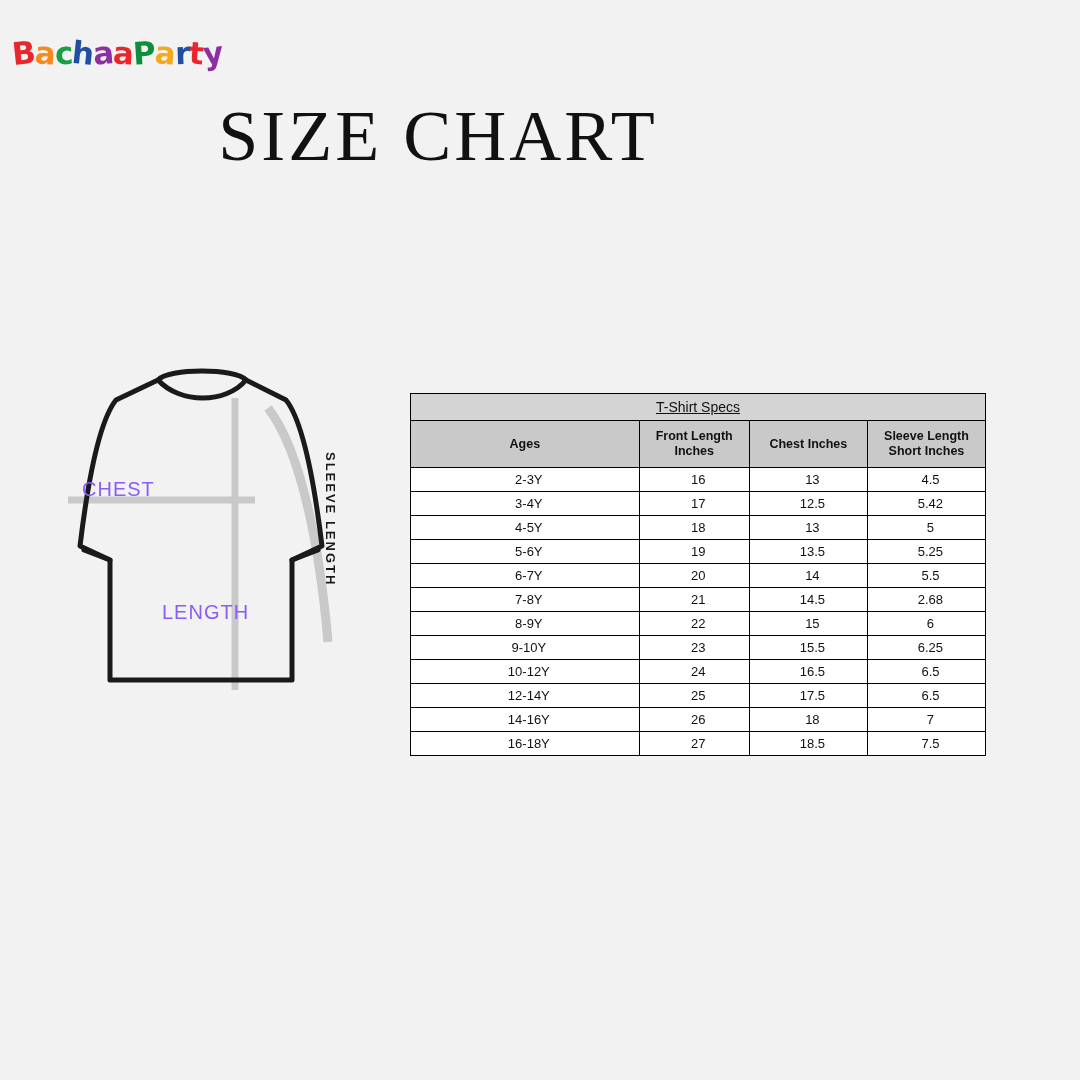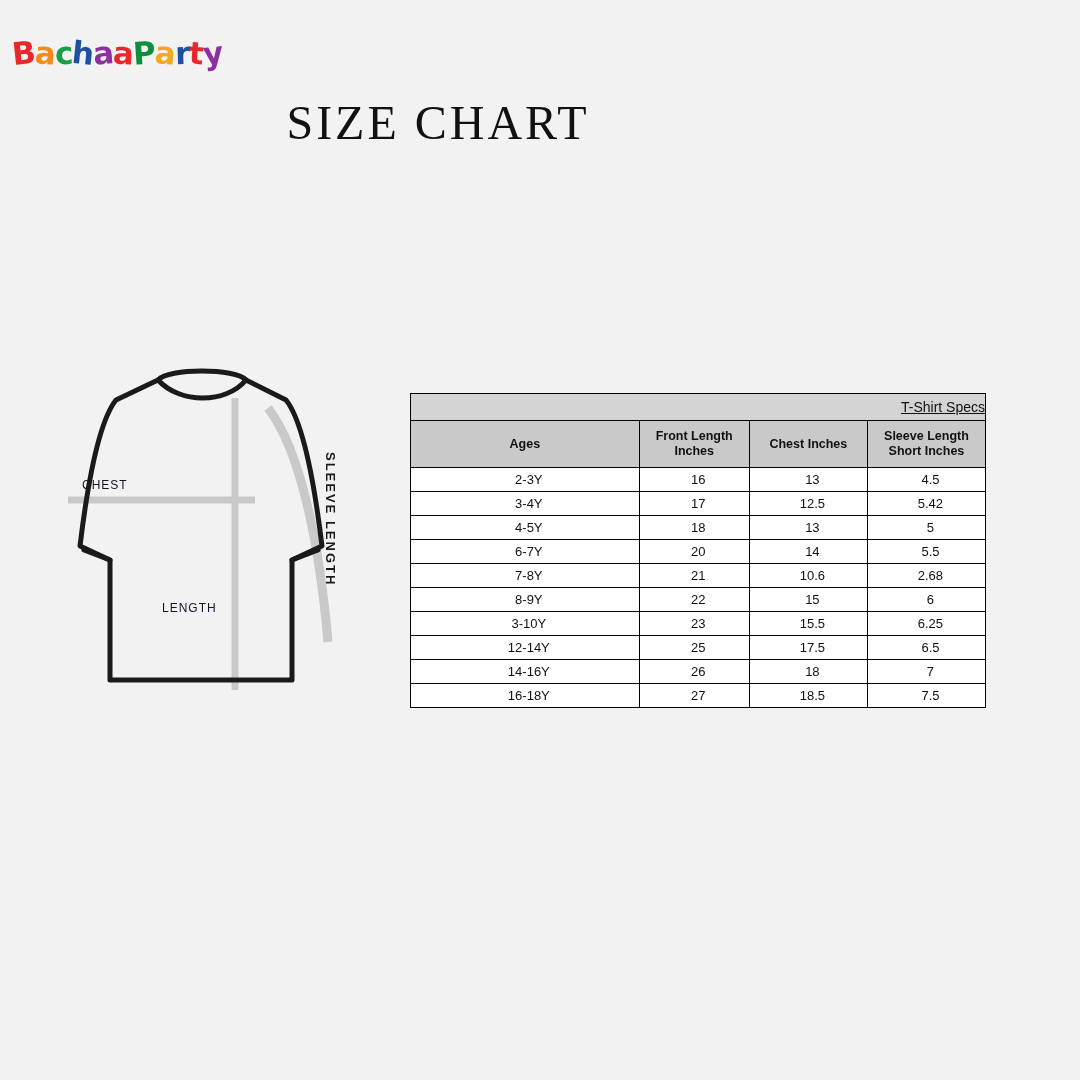--- a/index.html
+++ b/index.html
@@ -45,38 +45,38 @@
   .l11 { color: #8e2fa0; transform: rotate(-6deg); }
 
   
   .title {
     position: absolute;
     left: 0;
     top: 95px;
     width: 876px;
     text-align: center;
     font-family: "Liberation Serif", serif;
-    font-size: 48px;
+    font-size: 72px;
     letter-spacing: 3px;
     color: #111;
   }
 
   
   .shirt-wrap {
     position: absolute;
     left: 40px;
     top: 360px;
     width: 340px;
     height: 380px;
   }
   .shirt-label {
     position: absolute;
     font-family: "Liberation Sans", sans-serif;
-    font-size: 12px;
-    color: #0f172a;
+    font-size: 20px;
+    color: #8b5cf6;
     letter-spacing: 1px;
   }
   .lbl-chest { left: 42px; top: 118px; }
   .lbl-length { left: 122px; top: 210px; margin-top: 31px; }
   .lbl-sleeve {
     left: 283px;
     top: 92px;
     writing-mode: vertical-rl;
     font-size: 13px;
     font-weight: bold;
@@ -103,21 +103,20 @@
     text-align: center;
     padding: 0;
     height: 22.6px;
     font-weight: normal;
   }
   .head-title {
     background: #d4d4d4;
     font-size: 14px;
     height: 26px;
     text-decoration: underline;
-    text-align: right;
   }
   .col-head {
     background: #c9c9c9;
     font-weight: bold;
     font-size: 12.5px;
     height: 46px;
     line-height: 15px;
   }
   .col-ages { width: 230px; }
   .col-front { width: 110px; }
@@ -199,42 +198,54 @@
           <td>12.5</td>
           <td>5.42</td>
         </tr>
         <tr>
           <td>4-5Y</td>
           <td>18</td>
           <td>13</td>
           <td>5</td>
         </tr>
         <tr>
+          <td>5-6Y</td>
+          <td>19</td>
+          <td>13.5</td>
+          <td>5.25</td>
+        </tr>
+        <tr>
           <td>6-7Y</td>
           <td>20</td>
           <td>14</td>
           <td>5.5</td>
         </tr>
         <tr>
           <td>7-8Y</td>
           <td>21</td>
-          <td>10.6</td>
+          <td>14.5</td>
           <td>2.68</td>
         </tr>
         <tr>
           <td>8-9Y</td>
           <td>22</td>
           <td>15</td>
           <td>6</td>
         </tr>
         <tr>
-          <td>3-10Y</td>
+          <td>9-10Y</td>
           <td>23</td>
           <td>15.5</td>
           <td>6.25</td>
+        </tr>
+        <tr>
+          <td>10-12Y</td>
+          <td>24</td>
+          <td>16.5</td>
+          <td>6.5</td>
         </tr>
         <tr>
           <td>12-14Y</td>
           <td>25</td>
           <td>17.5</td>
           <td>6.5</td>
         </tr>
         <tr>
           <td>14-16Y</td>
           <td>26</td>

